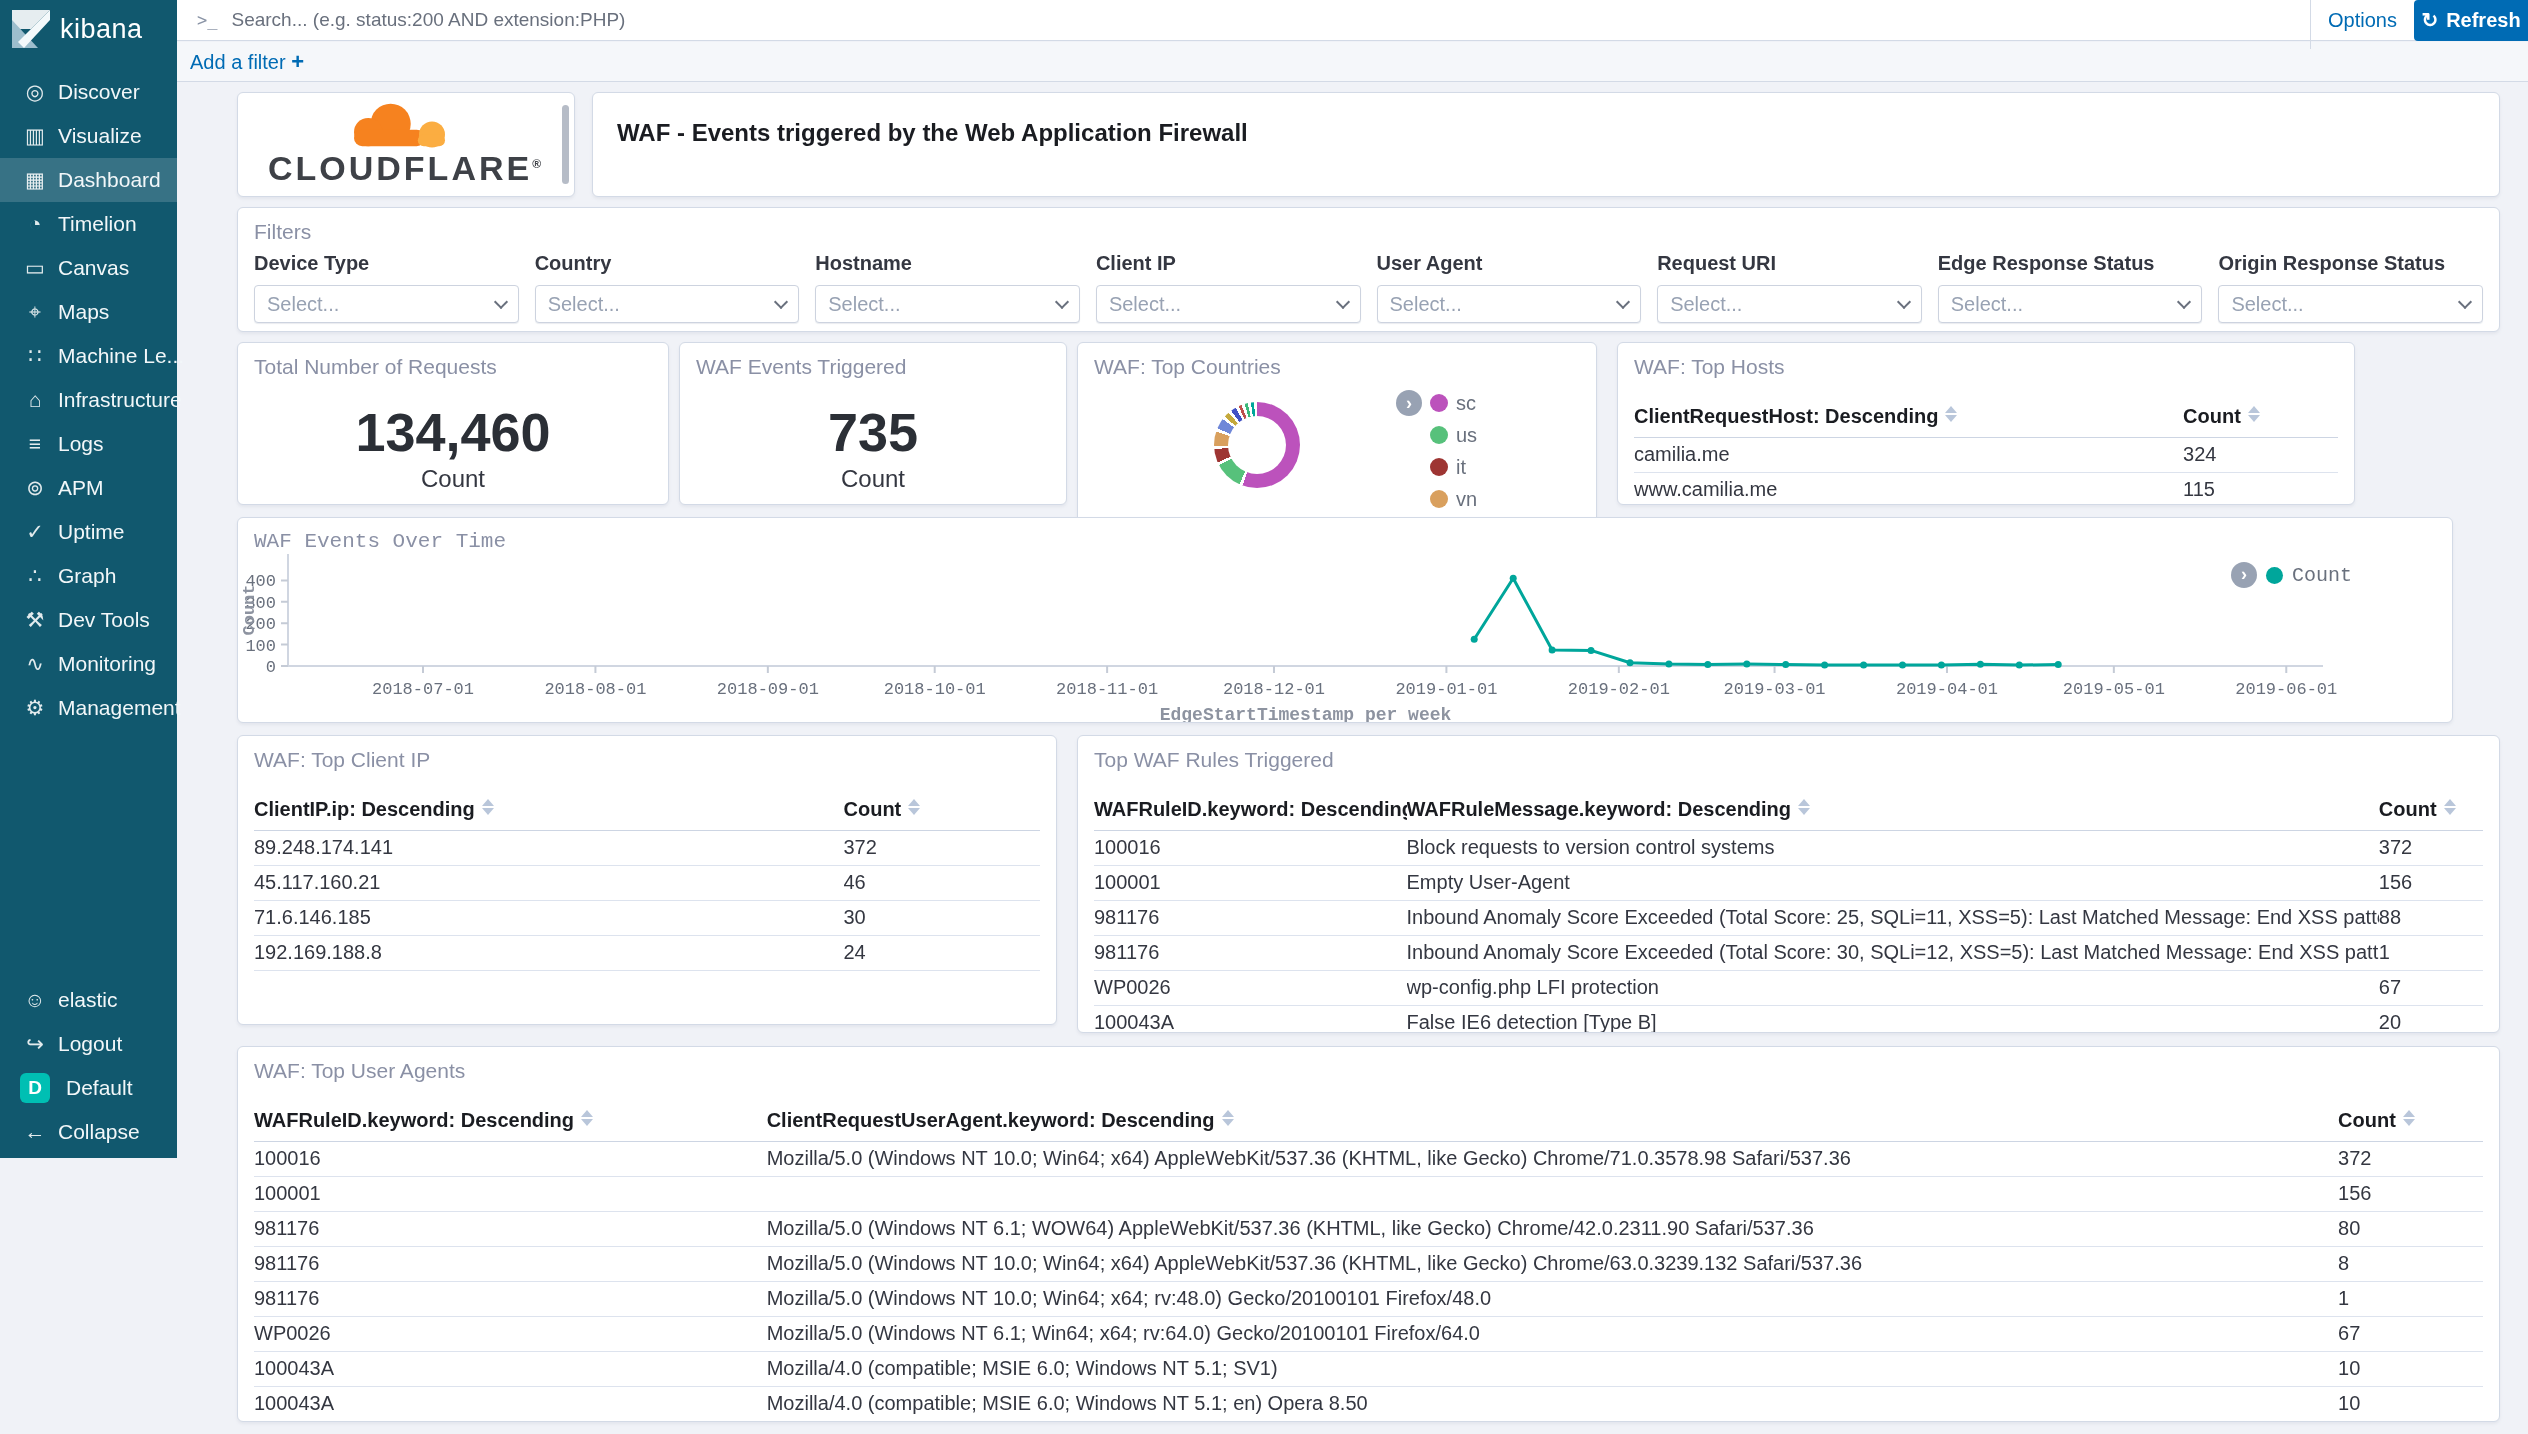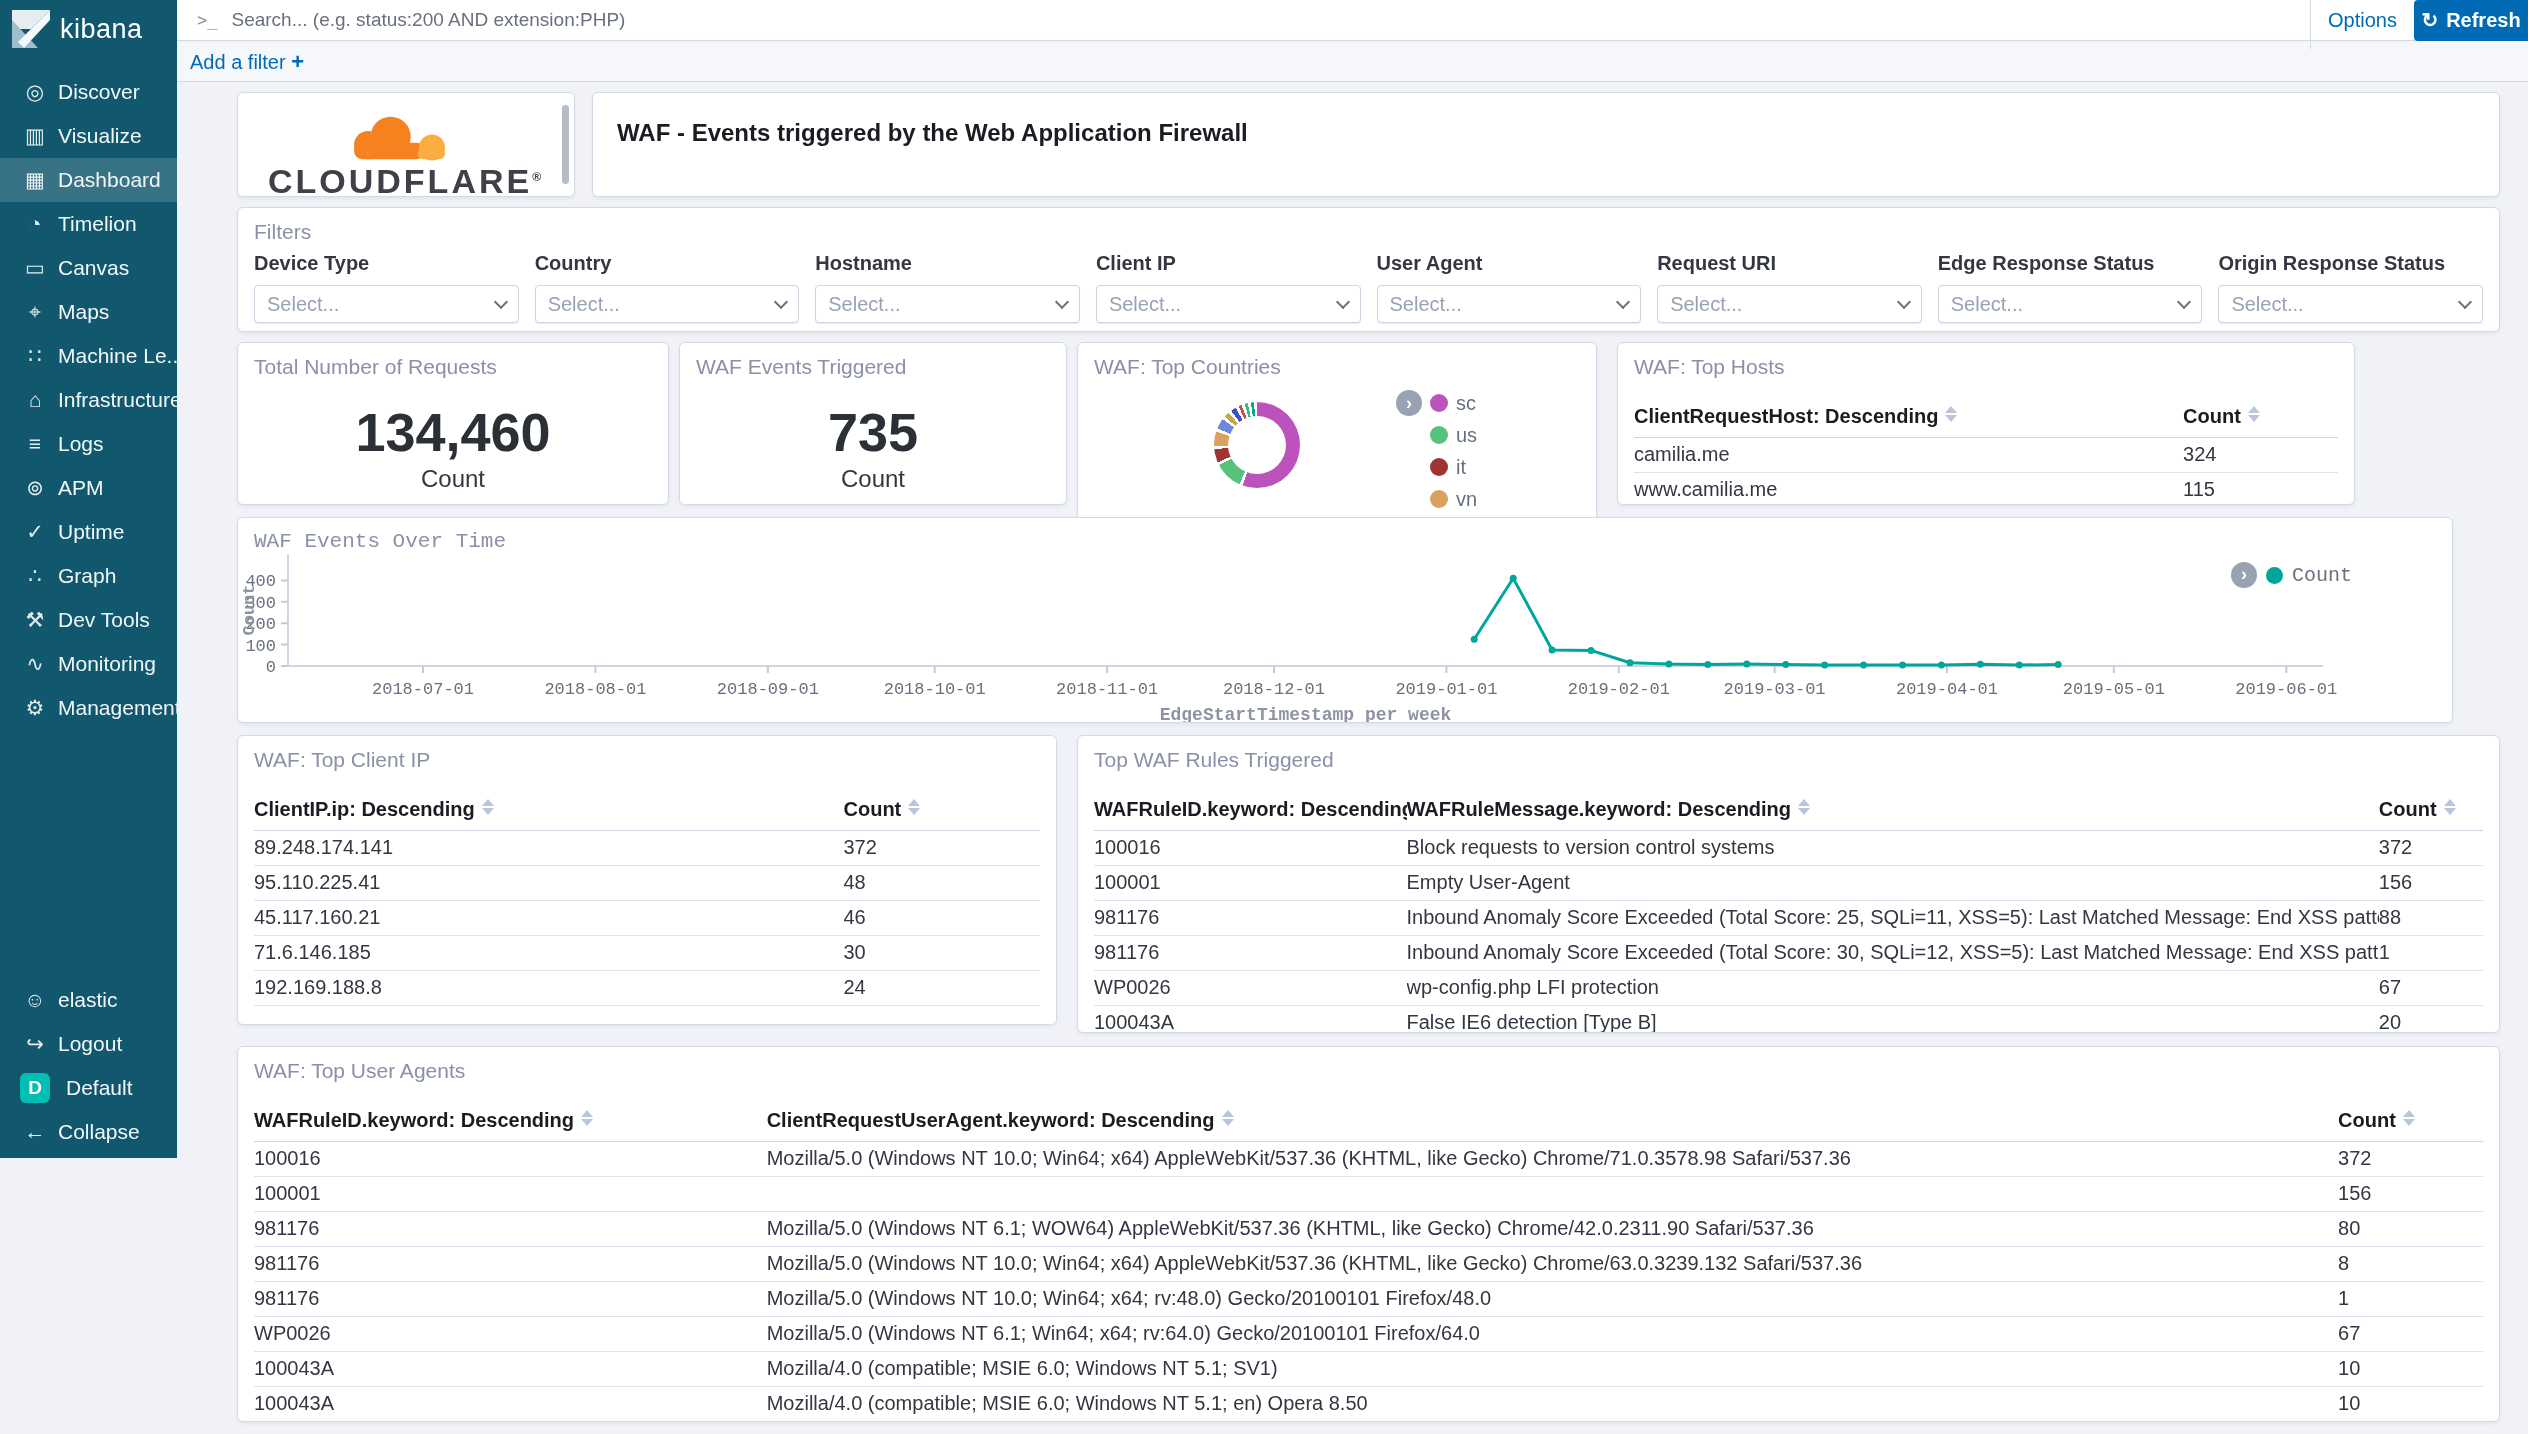--- a/index.html
+++ b/index.html
@@ -42,21 +42,21 @@
   .countries    { left:1077px;top:342px; width:520px;  height:209px; }
   .hosts        { left:1617px;top:342px; width:738px;  height:163px; }
   .chartp       { left:237px; top:517px; width:2216px; height:206px;font-family:Liberation Mono, monospace; }
   .clientip     { left:237px; top:735px; width:820px;  height:290px; }
   .rules        { left:1077px;top:735px; width:1423px; height:298px; }
   .uagents      { left:237px; top:1046px;width:2263px; height:376px; }
 
   .dash-title { padding:26px 24px 0; font-size:24px; font-weight:bold; color:#1a1c21; }
 
   
-  .cf-wrap { display:flex; flex-direction:column; align-items:center; padding-top:19px; }
+  .cf-wrap { display:flex; flex-direction:column; align-items:center; padding-top:6px; }
   .cf-text { font-size:34px; font-weight:bold; letter-spacing:3px; color:#3e4147; margin-top:-2px; }
   .cf-text sup { font-size:12px; }
   .fake-scrollbar { position:absolute; right:5px; top:12px; bottom:12px; width:7px; border-radius:4px; background:#b6bcc7; }
 
   
   .filter-fields { display:flex; gap:16px; padding:8px 16px 0; }
   .filter-field { width:266px; }
   .filter-label { font-size:20px; font-weight:bold; color:#343741; margin-bottom:10px; }
   .selectbox { height:38px; border:1px solid #cdd3df; border-radius:4px; background:#fff; display:flex; align-items:center; justify-content:space-between; padding:0 12px; box-shadow:0 1px 1px rgba(152,162,179,0.2); cursor:pointer; }
   .selectbox .ph { color:#98a2b3; font-size:20px; }
@@ -438,24 +438,20 @@
                 <th><span>ClientIP.ip: Descending</span><span class="sort"><i class="up"></i><i class="dn"></i></span></th>
                 <th><span>Count</span><span class="sort"><i class="up"></i><i class="dn"></i></span></th>
               </tr>
             </thead>
             <tbody>
               <tr>
                 <td>89.248.174.141</td>
                 <td>372</td>
               </tr>
               <tr>
-                <td>95.110.225.41</td>
-                <td>48</td>
-              </tr>
-              <tr>
                 <td>45.117.160.21</td>
                 <td>46</td>
               </tr>
               <tr>
                 <td>71.6.146.185</td>
                 <td>30</td>
               </tr>
               <tr>
                 <td>192.169.188.8</td>
                 <td>24</td>

